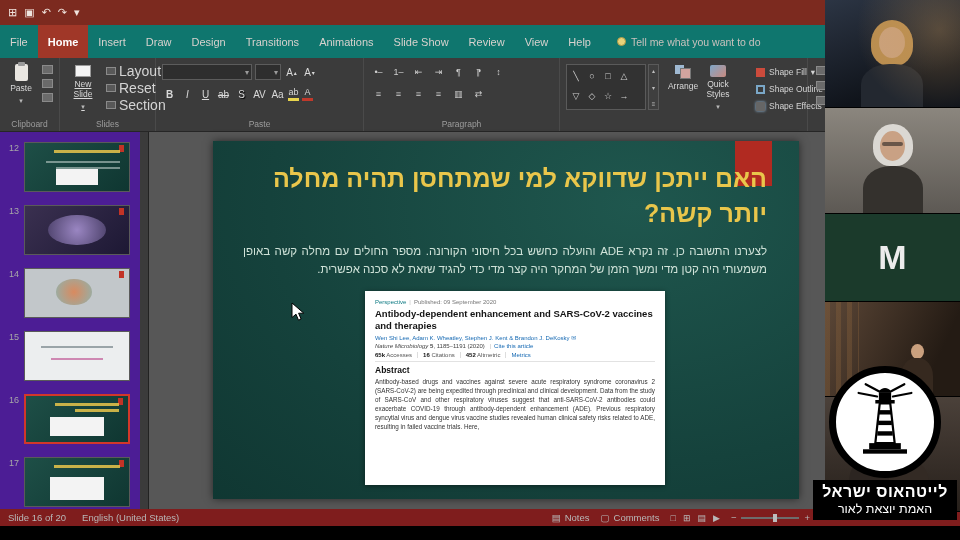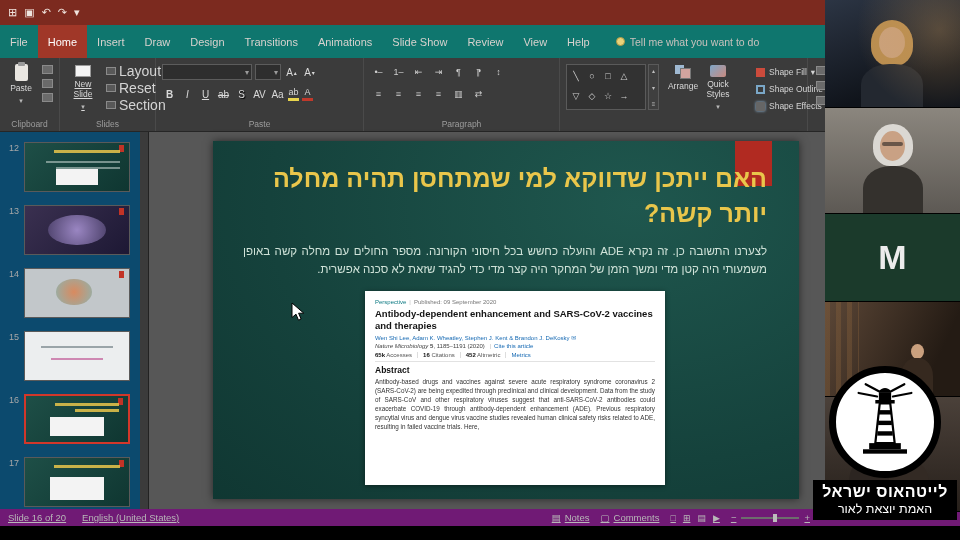--- a/index.html
+++ b/index.html
@@ -10,21 +10,21 @@
   
   .pp-window { position:absolute; left:0; top:0; width:960px; height:526px; background:#3b3b3b; }
 
   .titlebar { position:absolute; left:0; top:0; right:0; height:25px; background:#7c2a1f; display:flex; align-items:center; color:#efe3dd; }
   .qat { display:flex; gap:7px; margin-left:8px; font-size:11px; color:#f0e4de; z-index:2; }
   .qat span { cursor:default; }
   .win-title { position:absolute; left:0; right:140px; text-align:center; font-size:9.5px; color:#f0e6e1; pointer-events:none; }
 
   .tabrow { position:absolute; left:0; top:25px; right:0; height:33px; background:#0f766e; display:flex; align-items:stretch; color:#d8d2cе; color:#d8d2ce; font-size:11px; }
   .tab { display:flex; align-items:center; padding:0 10px; cursor:default; }
-  .tab.active { background:#a03728; color:#fff; }
+  .tab.active { background:#a03728; color:#fff;font-weight:bold; }
   .tellme { display:flex; align-items:center; gap:5px; margin-left:16px; color:#c9c2bd; font-size:10.5px; }
   .bulb { width:9px; height:9px; border-radius:50%; background:#e8d27a; border:1px solid #b09a45; }
 
   .ribbon { position:absolute; left:0; top:58px; right:0; height:74px; background:#3b3b3b; border-bottom:1px solid #262626; font-size:9px; color:#d6d6d6; }
   .group { position:absolute; top:0; bottom:0; border-right:1px solid #4a4a4a; }
   .group-label { position:absolute; bottom:2px; left:0; right:0; text-align:center; font-size:8.5px; color:#9d9d9d; }
 
   .bigbtn { position:absolute; top:4px; width:38px; height:56px; display:flex; flex-direction:column; align-items:center; justify-content:flex-start; gap:3px; text-align:center; font-size:8.5px; line-height:1.15; color:#d9d9d9; cursor:default; }
   .bigbtn .dd { font-size:7px; color:#b9b9b9; }
 
@@ -66,21 +66,21 @@
 
   .shaperows { position:absolute; left:196px; top:7px; display:flex; flex-direction:column; gap:3px; }
   .shaperow { display:flex; align-items:center; gap:4px; height:14px; font-size:8.5px; color:#d4d4d4; white-space:nowrap; }
   .sf-ic { width:9px; height:9px; background:#cc4b3c; }
   .so-ic { width:9px; height:9px; border:2px solid #7aa7c7; }
   .se-ic { width:9px; height:9px; background:#666; box-shadow:0 0 3px #9ecbf0; }
 
   .edit-col { position:absolute; left:8px; top:8px; display:flex; flex-direction:column; gap:6px; }
 
   
-  .thumbs { position:absolute; left:0; top:132px; width:140px; height:377px; background:#0c4a6e; padding-top:10px; overflow:hidden; }
+  .thumbs { position:absolute; left:0; top:132px; width:140px; height:377px; background:#4c1d95; padding-top:10px; overflow:hidden; }
   .thumb-row { display:flex; gap:5px; margin:0 10px 13px 4px; }
   .thumb-num { width:15px; text-align:right; font-size:9px; color:#a8a8a8; padding-top:1px; }
   .thumb { position:relative; flex:1; height:50px; border:1px solid #5a5a5a; overflow:hidden; }
   .thumb.selected { border:2px solid #d2372a; }
   .t-teal { background:linear-gradient(135deg,#1e4f47,#0f3631); }
   .t13 { background:linear-gradient(135deg,#3a3050,#1d1834); }
   .t14 { background:#c2c7ca; }
   .t15 { background:#eceeef; }
   .rsq { position:absolute; top:2px; right:5px; width:5px; height:7px; background:#c23326; }
   .yline { position:absolute; top:7px; right:9px; left:28%; height:3px; background:rgba(233,198,75,.85); }
@@ -115,21 +115,21 @@
   .a-metrics .m:last-child { border-right:none; }
   .a-metrics .link { color:#1569b3; }
   .article hr { border:none; border-top:1px solid #e2e2e2; margin:3px 0; }
   .a-h3 { font-size:8.5px; color:#111; margin:2px 0; font-weight:bold; }
   .a-abs { font-size:6.3px; line-height:1.45; color:#333; text-align:justify; }
 
   .vscroll { position:absolute; right:0; top:0; bottom:0; width:10px; background:#424242; border-left:1px solid #333; }
   .vscroll i { position:absolute; left:2px; right:2px; top:28%; height:70px; background:#6a6a6a; border-radius:3px; }
 
   
-  .statusbar { position:absolute; left:0; top:509px; right:0; height:17px; background:#701a75; display:flex; align-items:center; gap:16px; padding:0 150px 0 8px; font-size:9.5px; color:#b8b8b8;text-decoration:underline; }
+  .statusbar { position:absolute; left:0; top:509px; right:0; height:17px; background:#7f1d1d; display:flex; align-items:center; gap:16px; padding:0 150px 0 8px; font-size:9.5px; color:#b8b8b8; }
   .sb-right { margin-left:auto; display:flex; align-items:center; gap:11px; }
   .sb-item { display:flex; align-items:center; gap:4px; }
   .views { display:flex; gap:7px; font-size:9px; }
   .zoomer { display:flex; align-items:center; gap:5px; }
   .zslider { position:relative; width:58px; height:2px; background:#6d6d6d; }
   .zslider i { position:absolute; left:55%; top:-3px; width:4px; height:8px; background:#bdbdbd; }
 
   
   .videos { position:absolute; top:0; right:0; width:135px; height:512px; background:#0b0b0b; z-index:40; display:flex; flex-direction:column; }
   .vtile { position:relative; overflow:hidden; border-bottom:1px solid #000; }

